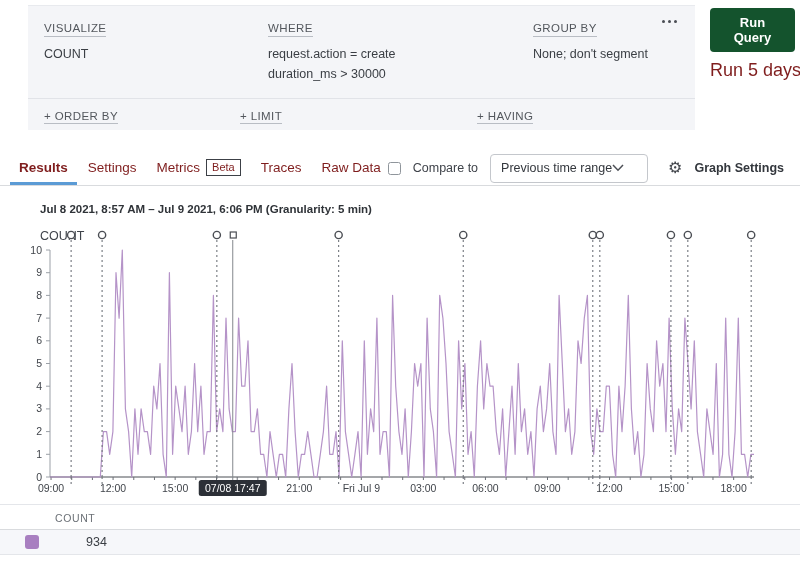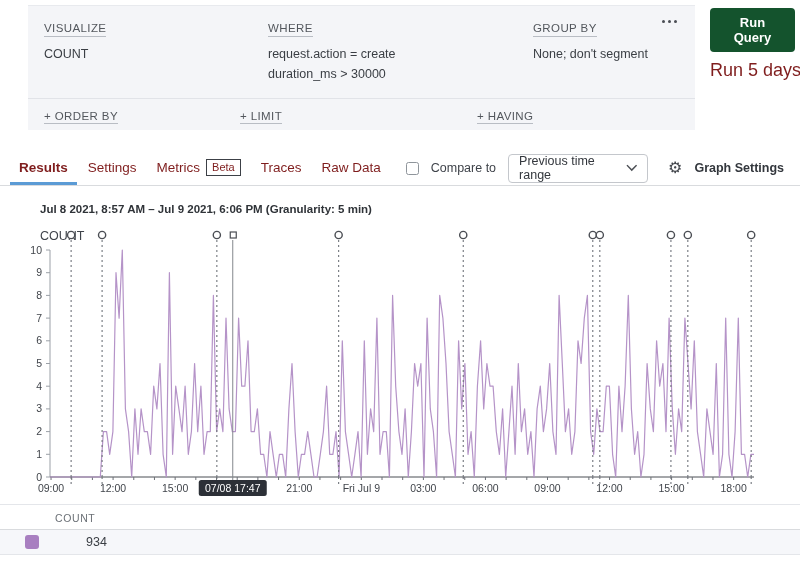--- a/index.html
+++ b/index.html
@@ -30,21 +30,21 @@
   
   .tabs-row { position:absolute; left:0; right:0; top:150px; height:36px;
               border-bottom:1px solid #d9dbde; display:flex; align-items:center; padding-left:10px; }
   .tab { display:flex; align-items:center; gap:6px; height:100%; padding:0 9px; margin-right:2px;
          font-size:13.5px; color:#7f1d1d; cursor:pointer; border-bottom:3px solid transparent; padding-top:3px; }
   .tab.active { font-weight:bold; border-bottom-color:#5b9bd5; }
   .beta-badge { font-size:11px; border:1.5px solid #3c4046; border-radius:0; padding:0 5px; line-height:15px; }
   .toolbar { position:absolute; right:16px; top:0; height:36px; display:flex; align-items:center; gap:12px; }
   .checkbox { width:13px; height:13px; border:1.5px solid #8f959b; border-radius:2.5px; background:#fff; cursor:pointer; }
   .cmp-label { font-size:12.5px; color:#3f434a; }
-  .range-select { display:flex; align-items:center; justify-content:space-between; width:140px; height:29px;
+  .range-select { display:flex; align-items:center; justify-content:flex-start; width:158px; height:29px;
                   border:1px solid #c4c7cc; border-radius:4px; padding:0 10px; font-size:12.5px; color:#33373d;
                   background:#fff; cursor:pointer; margin-right:8px; }
   .gear { font-size:16px; color:#45484e; cursor:pointer; line-height:1; }
   .gs-label { font-size:12.5px; font-weight:bold; color:#33373d; cursor:pointer; }
 
   
   .chart-title { position:absolute; left:40px; top:203px; font-size:11.5px; font-weight:bold; color:#2f3338; }
   .chart-ylabel { position:absolute; left:40px; top:229px; font-size:12.5px; color:#3f434a; }
   #chart-svg { position:absolute; left:0; top:228px; width:800px; height:280px; }
   .tick-label { font-size:10.5px; fill:#41454b; }

